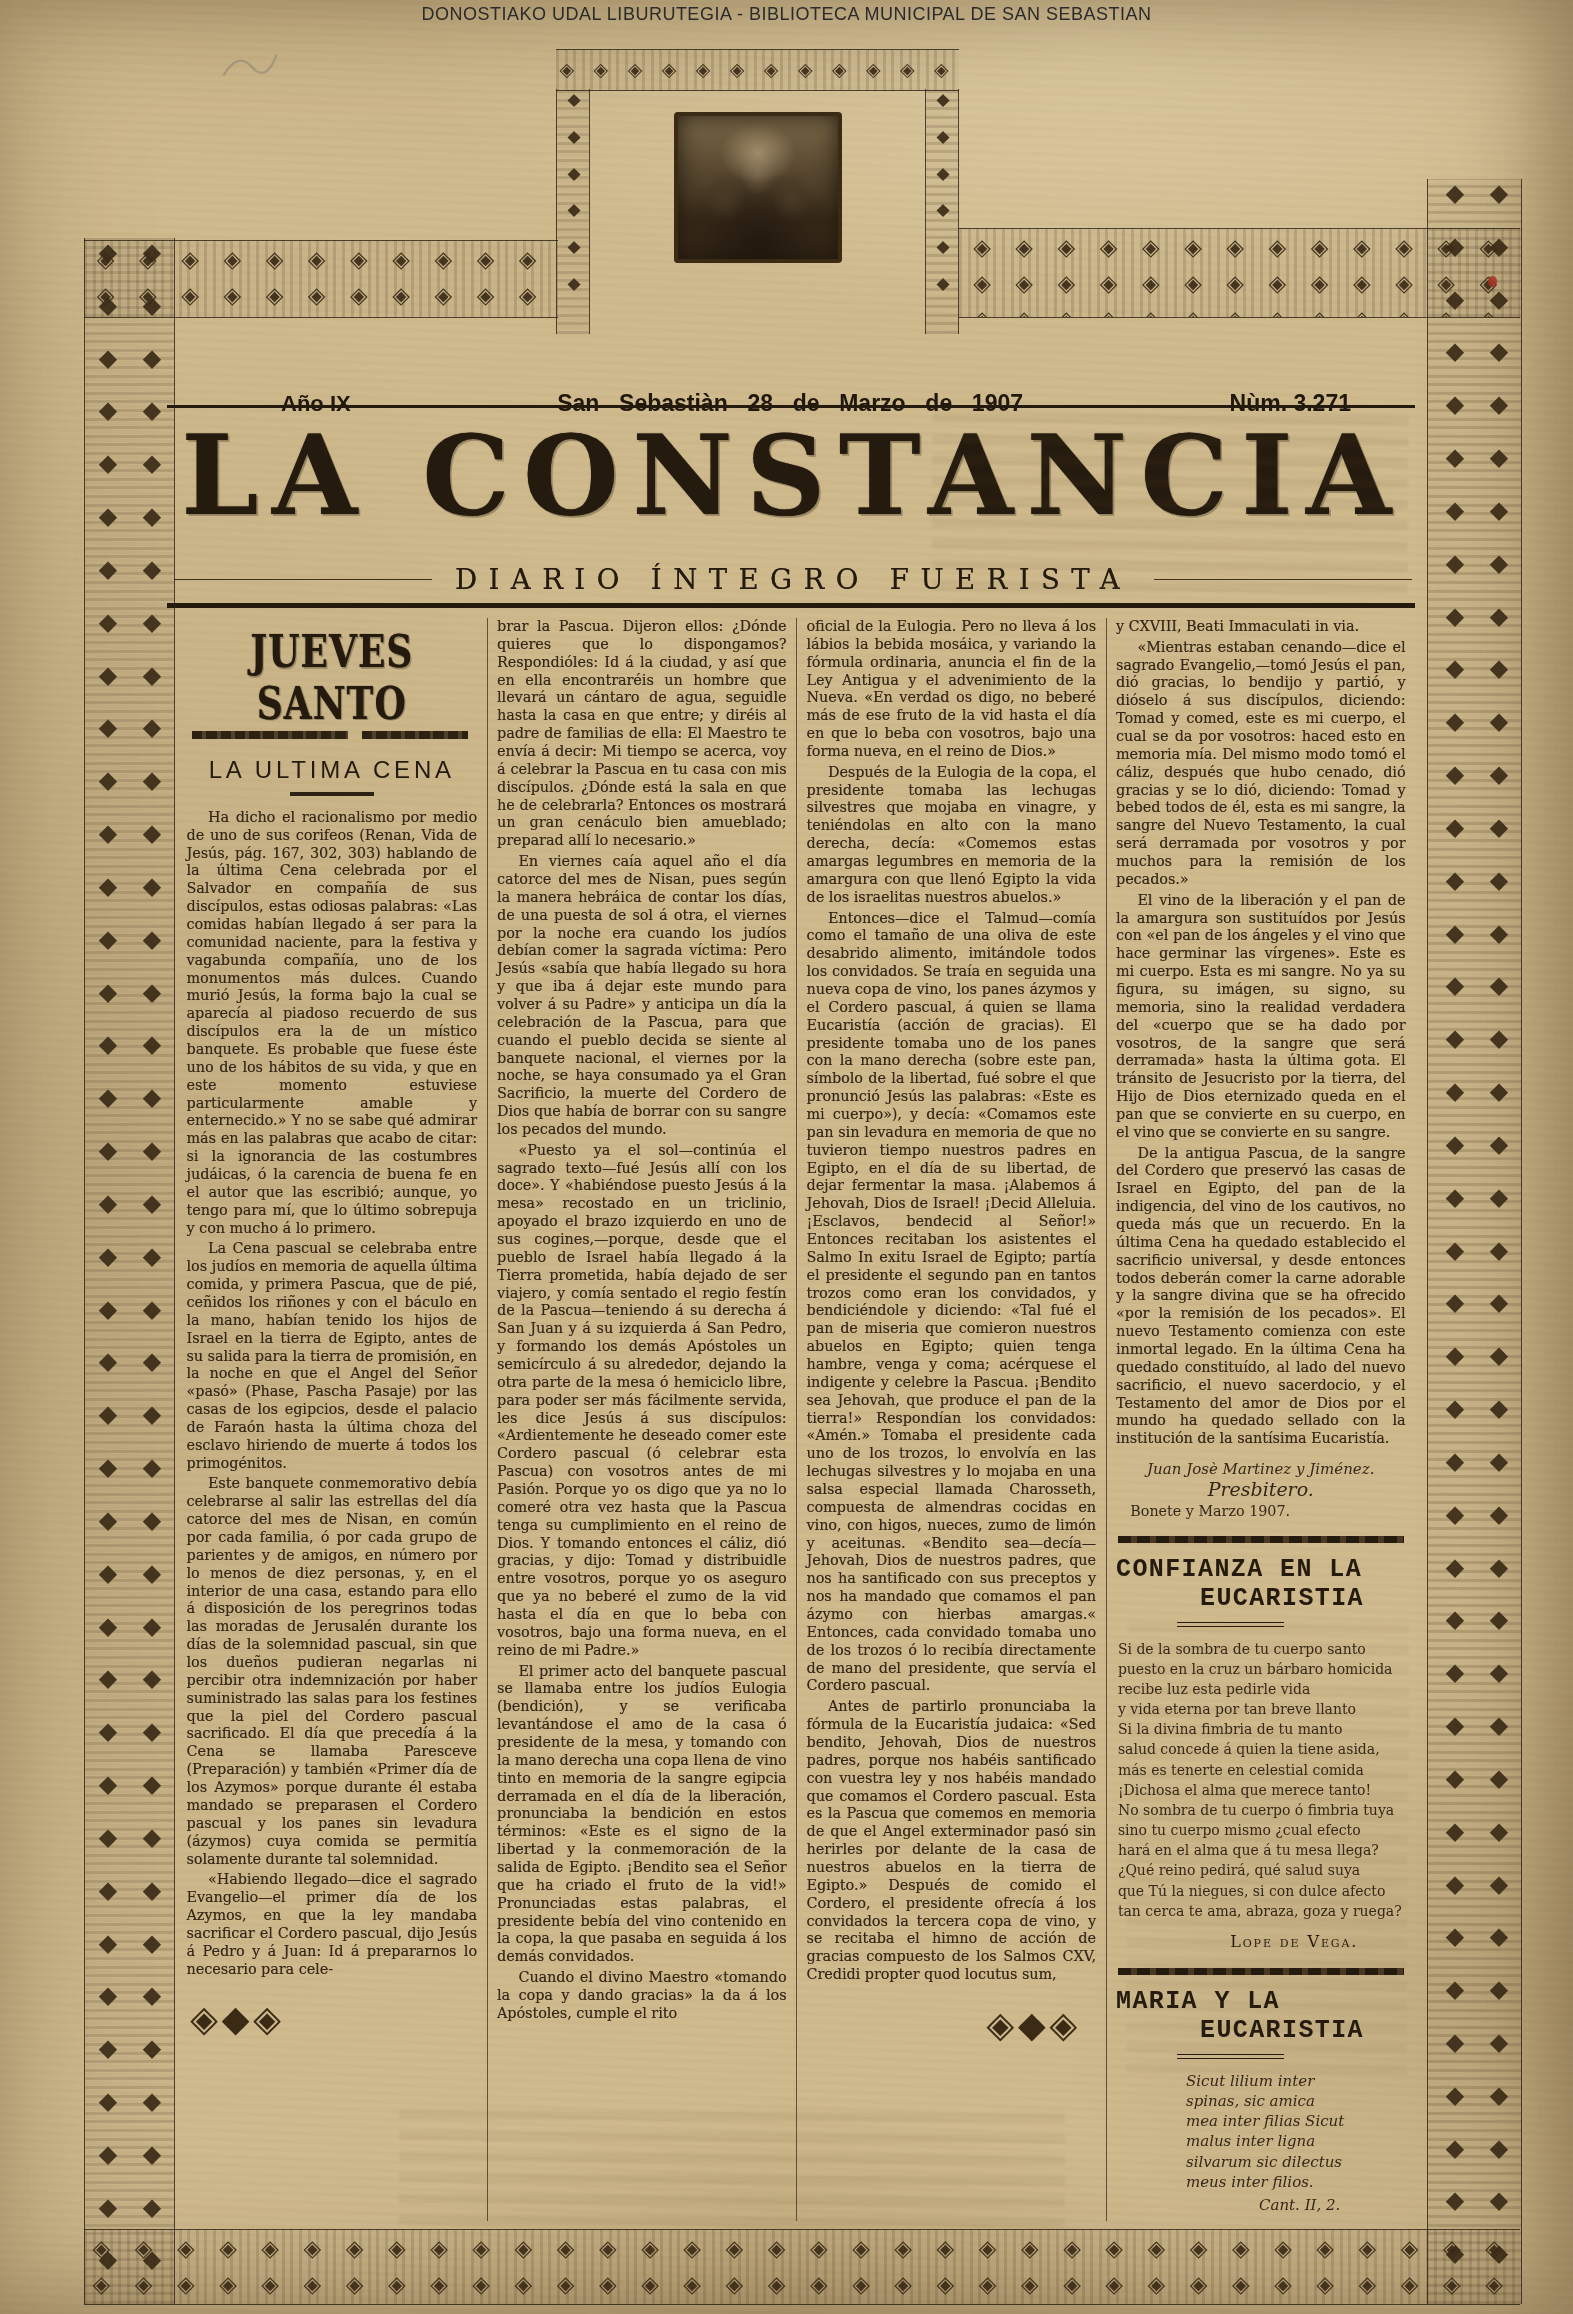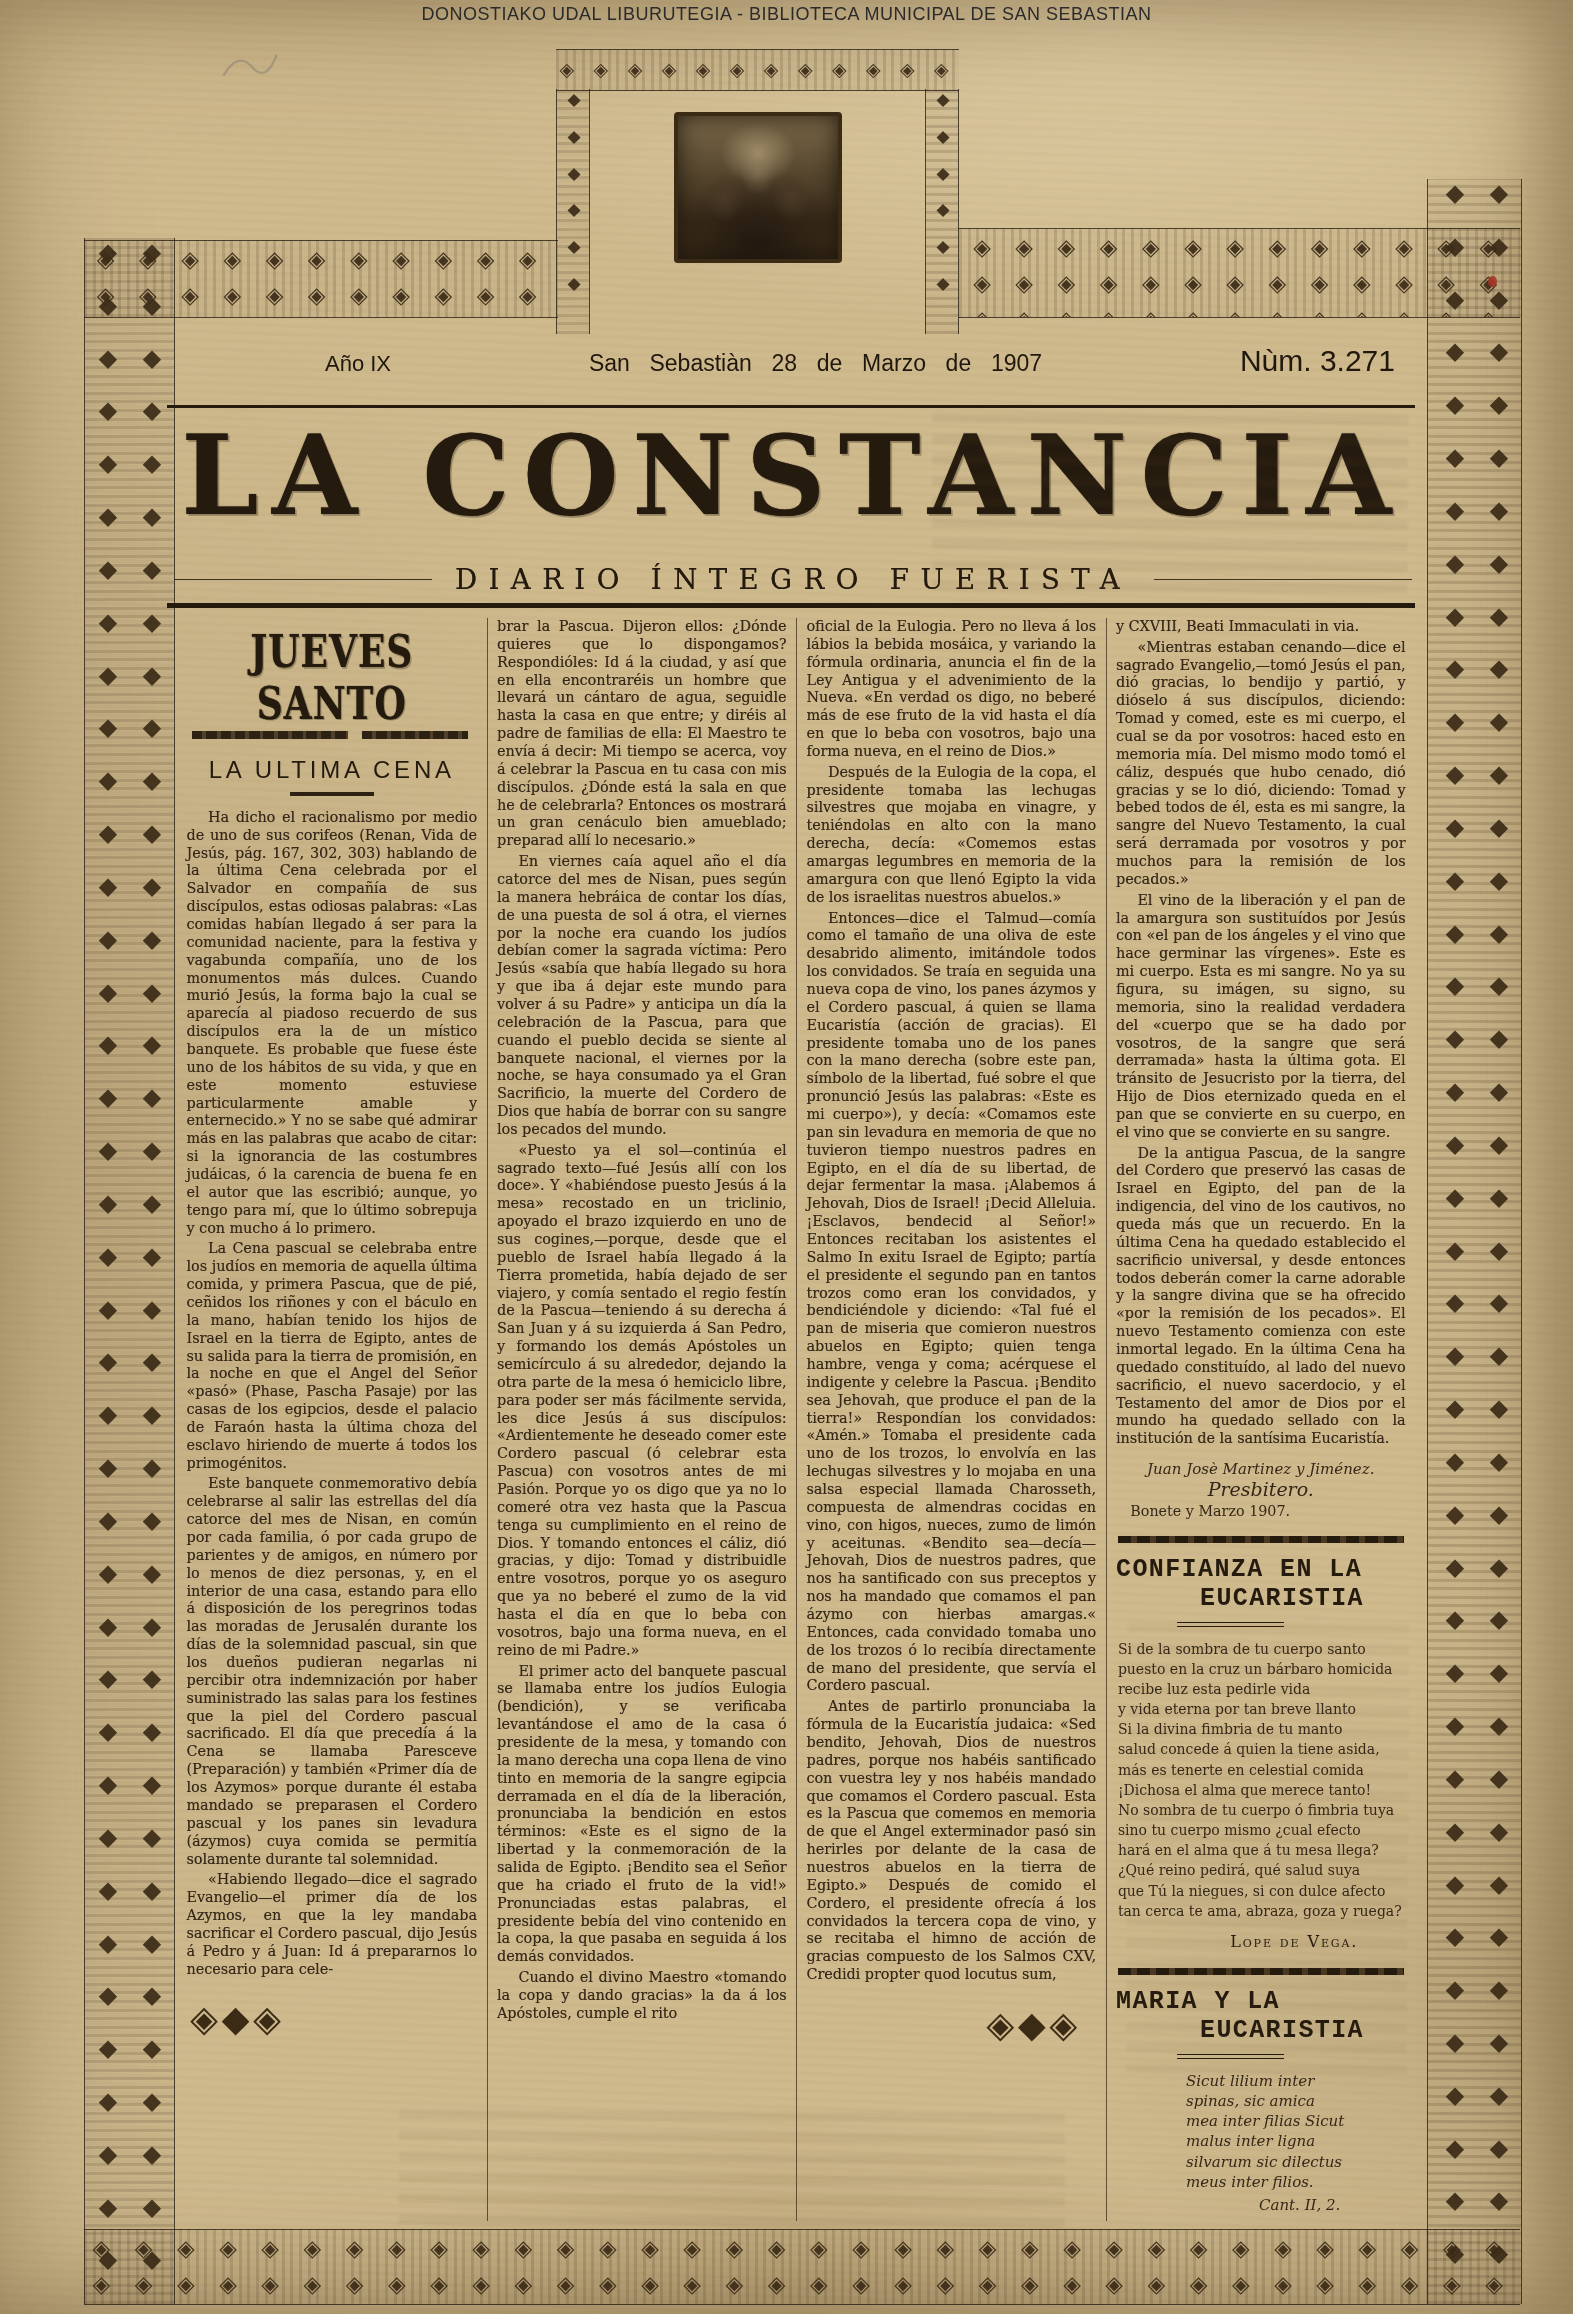--- a/index.html
+++ b/index.html
@@ -36,25 +36,25 @@
     border:4.8px solid #3b2b15;border-radius:3.8px;
     background:
       radial-gradient(61px 49px at 50% 26%, rgba(205,185,145,.55), transparent 62%),
       radial-gradient(25px 30px at 50% 40%, #6b5a40, transparent 72%),
       radial-gradient(28.5px 36px at 29% 56%, #4a3a26, transparent 72%),
       radial-gradient(28.5px 36px at 71% 56%, #4a3a26, transparent 72%),
       radial-gradient(105px 86px at 50% 88%, #241a10, transparent 82%),
       linear-gradient(#7a6848, #3a2c1a 72%);
     box-shadow:inset 0 0 21px rgba(20,14,8,.8);}
   
-  .dateline{position:absolute;left:174px;top:344px;width:1238px;display:flex;align-items:baseline;
-    font-family:"Liberation Sans", sans-serif;font-weight:normal;color:#20170d;padding-left:44px;}
+  .dateline{position:absolute;left:174px;top:354px;width:1238px;display:flex;align-items:baseline;
+    font-family:"Liberation Sans", sans-serif;font-weight:bold;color:#20170d;}
   .dl-year{margin-left:107px;font-size:22px;}
   .dl-date{flex:1;text-align:center;font-size:23px;word-spacing:13.3px;}
-  .dl-num{margin-right:61px;font-size:30px;}
+  .dl-num{margin-right:61px;font-size:23px;margin-top:36px;}
   .rule-dateline{position:absolute;left:167px;top:405px;width:1248px;height:2.9px;background:#241a0e;}
   .masthead{position:absolute;left:174px;top:418px;width:1238px;text-align:center;
     font-size:110px;line-height:1.05;font-weight:bold;letter-spacing:13.3px;color:#241a0e;
     text-shadow:0 0 1px rgba(36,26,14,.85), 1.9px 1.9px 0 rgba(36,26,14,.28);}
   .subtitle-row{position:absolute;left:174px;top:563px;width:1238px;display:flex;align-items:center;}
   .sub-line{flex:1;height:1.9px;background:rgba(36,26,14,.85);}
   .subtitle{margin:0 23px;font-size:27.6px;letter-spacing:11.4px;color:#241a0e;
     text-shadow:0 0 0.6px rgba(36,26,14,.7);}
   .rule-heavy{position:absolute;left:167px;top:603px;width:1248px;height:4.8px;background:#241a0e;}
   

